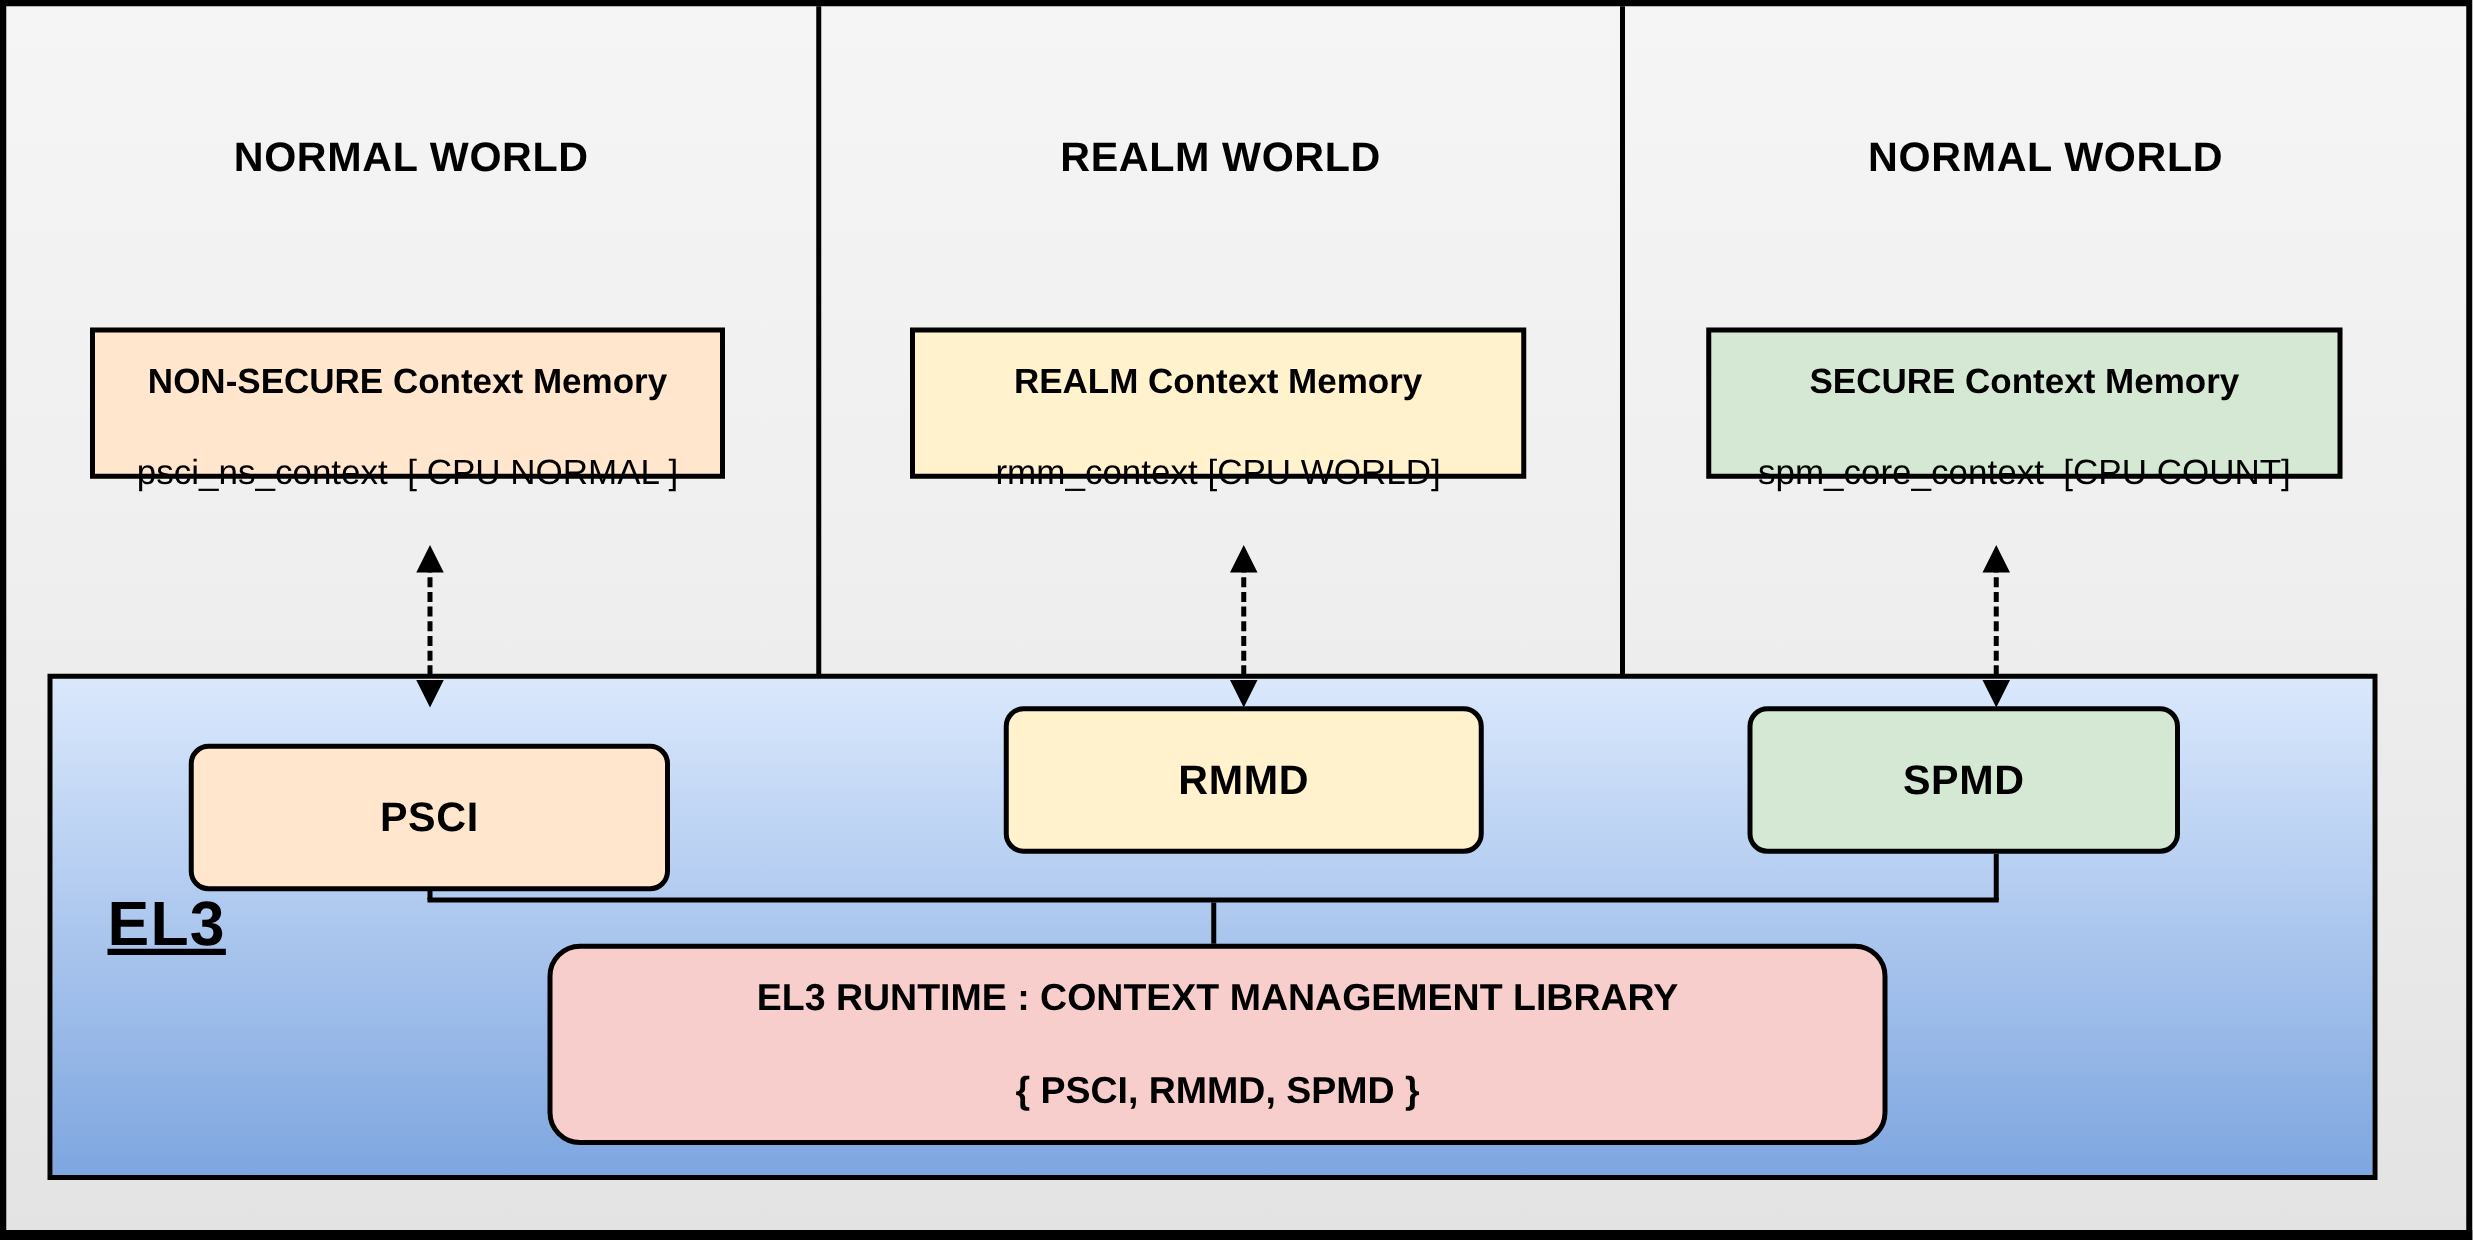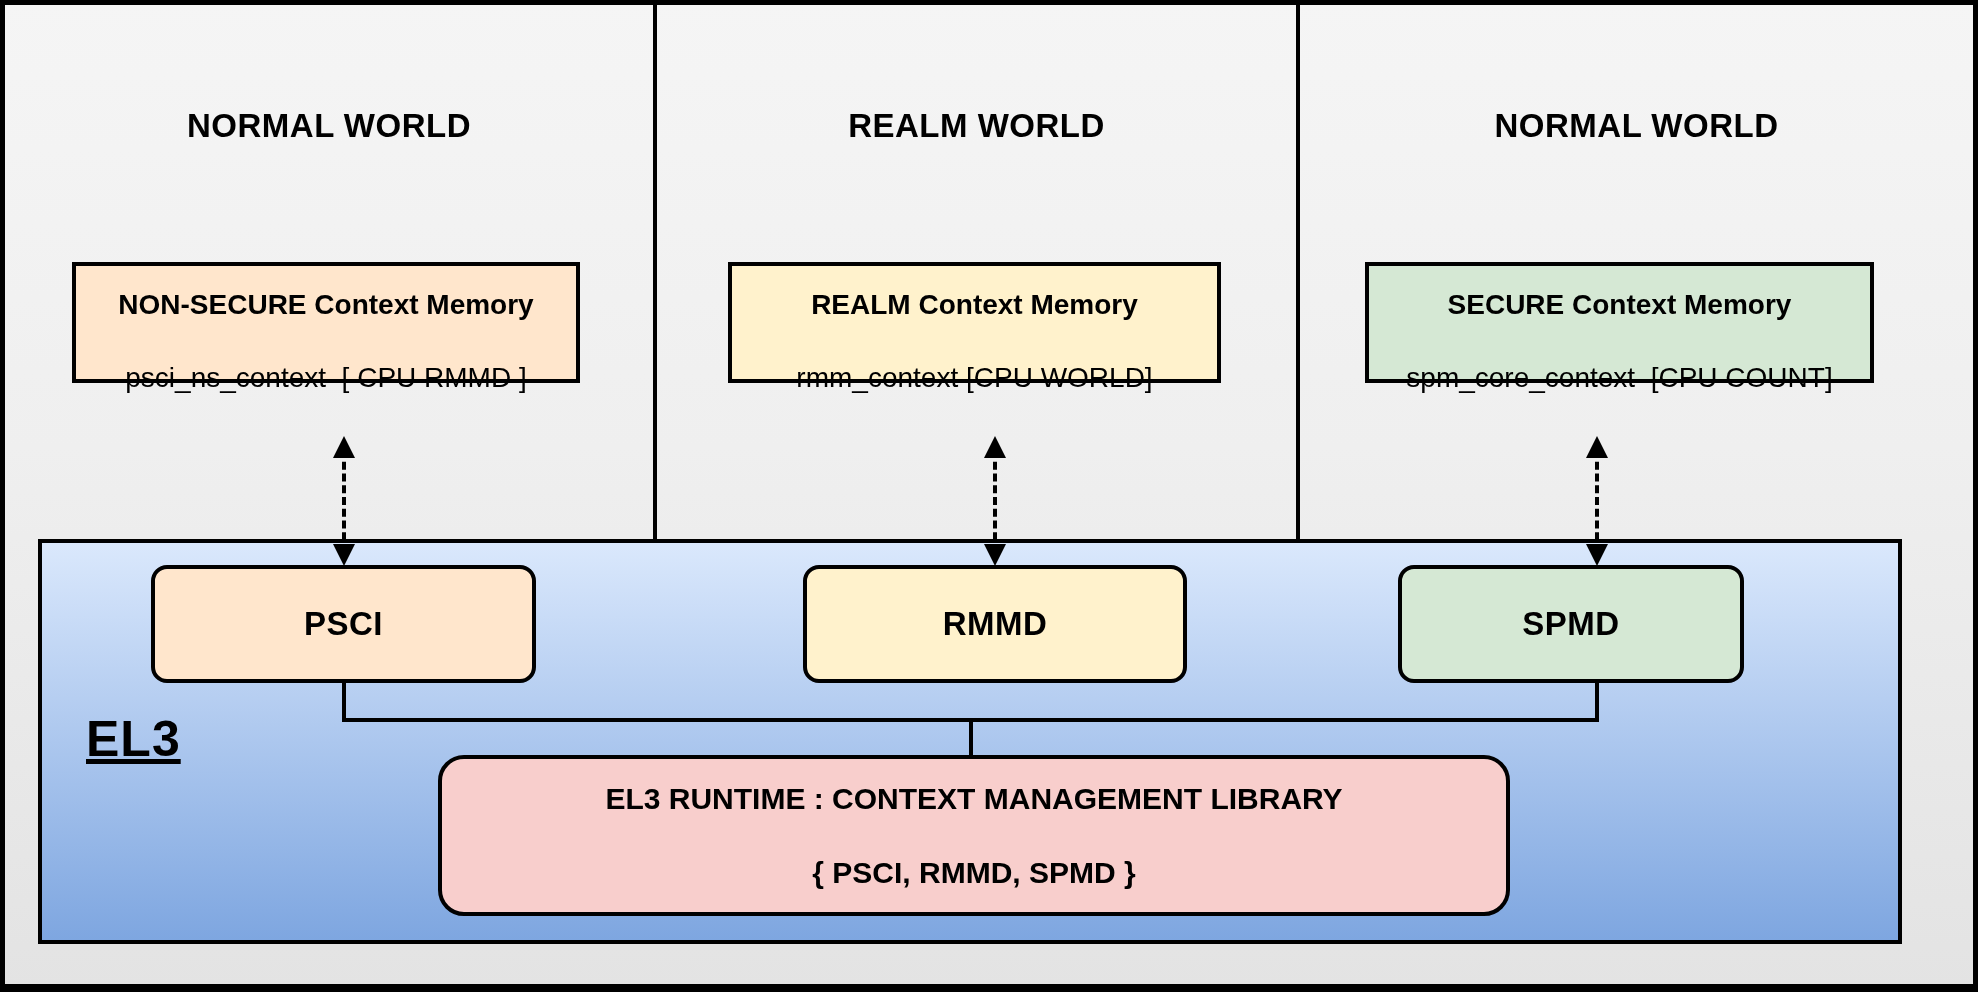--- a/index.html
+++ b/index.html
@@ -100,40 +100,40 @@
 
   <div class="divider d1"></div>
   <div class="divider d2"></div>
 
   <div class="world-title wt0">NORMAL WORLD</div>
   <div class="world-title wt1">REALM WORLD</div>
   <div class="world-title wt2">NORMAL WORLD</div>
 
   <div class="mem-box mb0" style="background-color: rgb(255, 230, 204);">
     <div class="mem-title">NON-SECURE Context Memory</div>
-    <div class="mem-value">psci_ns_context  [ CPU RMMD ]</div>
+    <div class="mem-value">psci_ns_context  [ CPU NORMAL ]</div>
   </div>
   <div class="mem-box mb1" style="background-color: rgb(255, 242, 204);">
     <div class="mem-title">REALM Context Memory</div>
     <div class="mem-value">rmm_context [CPU WORLD]</div>
   </div>
   <div class="mem-box mb2" style="background-color: rgb(213, 232, 212);">
     <div class="mem-title">SECURE Context Memory</div>
     <div class="mem-value">spm_core_context  [CPU COUNT]</div>
   </div>
 
   <div class="el3-box"></div>
   <div class="el3-label">EL3</div>
 
   <div class="conn c-psci"></div>
   <div class="conn c-spmd"></div>
   <div class="conn c-bus"></div>
   <div class="conn c-stub"></div>
 
-  <div class="module-box psci" style="background-color: rgb(255, 230, 204);">
+  <div class="module-box psci" style="background-color: rgb(255, 230, 204); margin-top: 30px;">
     <span>PSCI</span>
   </div>
   <div class="module-box rmmd" style="background-color: rgb(255, 242, 204);">
     <span>RMMD</span>
   </div>
   <div class="module-box spmd" style="background-color: rgb(213, 232, 212);">
     <span>SPMD</span>
   </div>
 
   <div class="runtime-box" style="background-color: rgb(248, 206, 204);">

